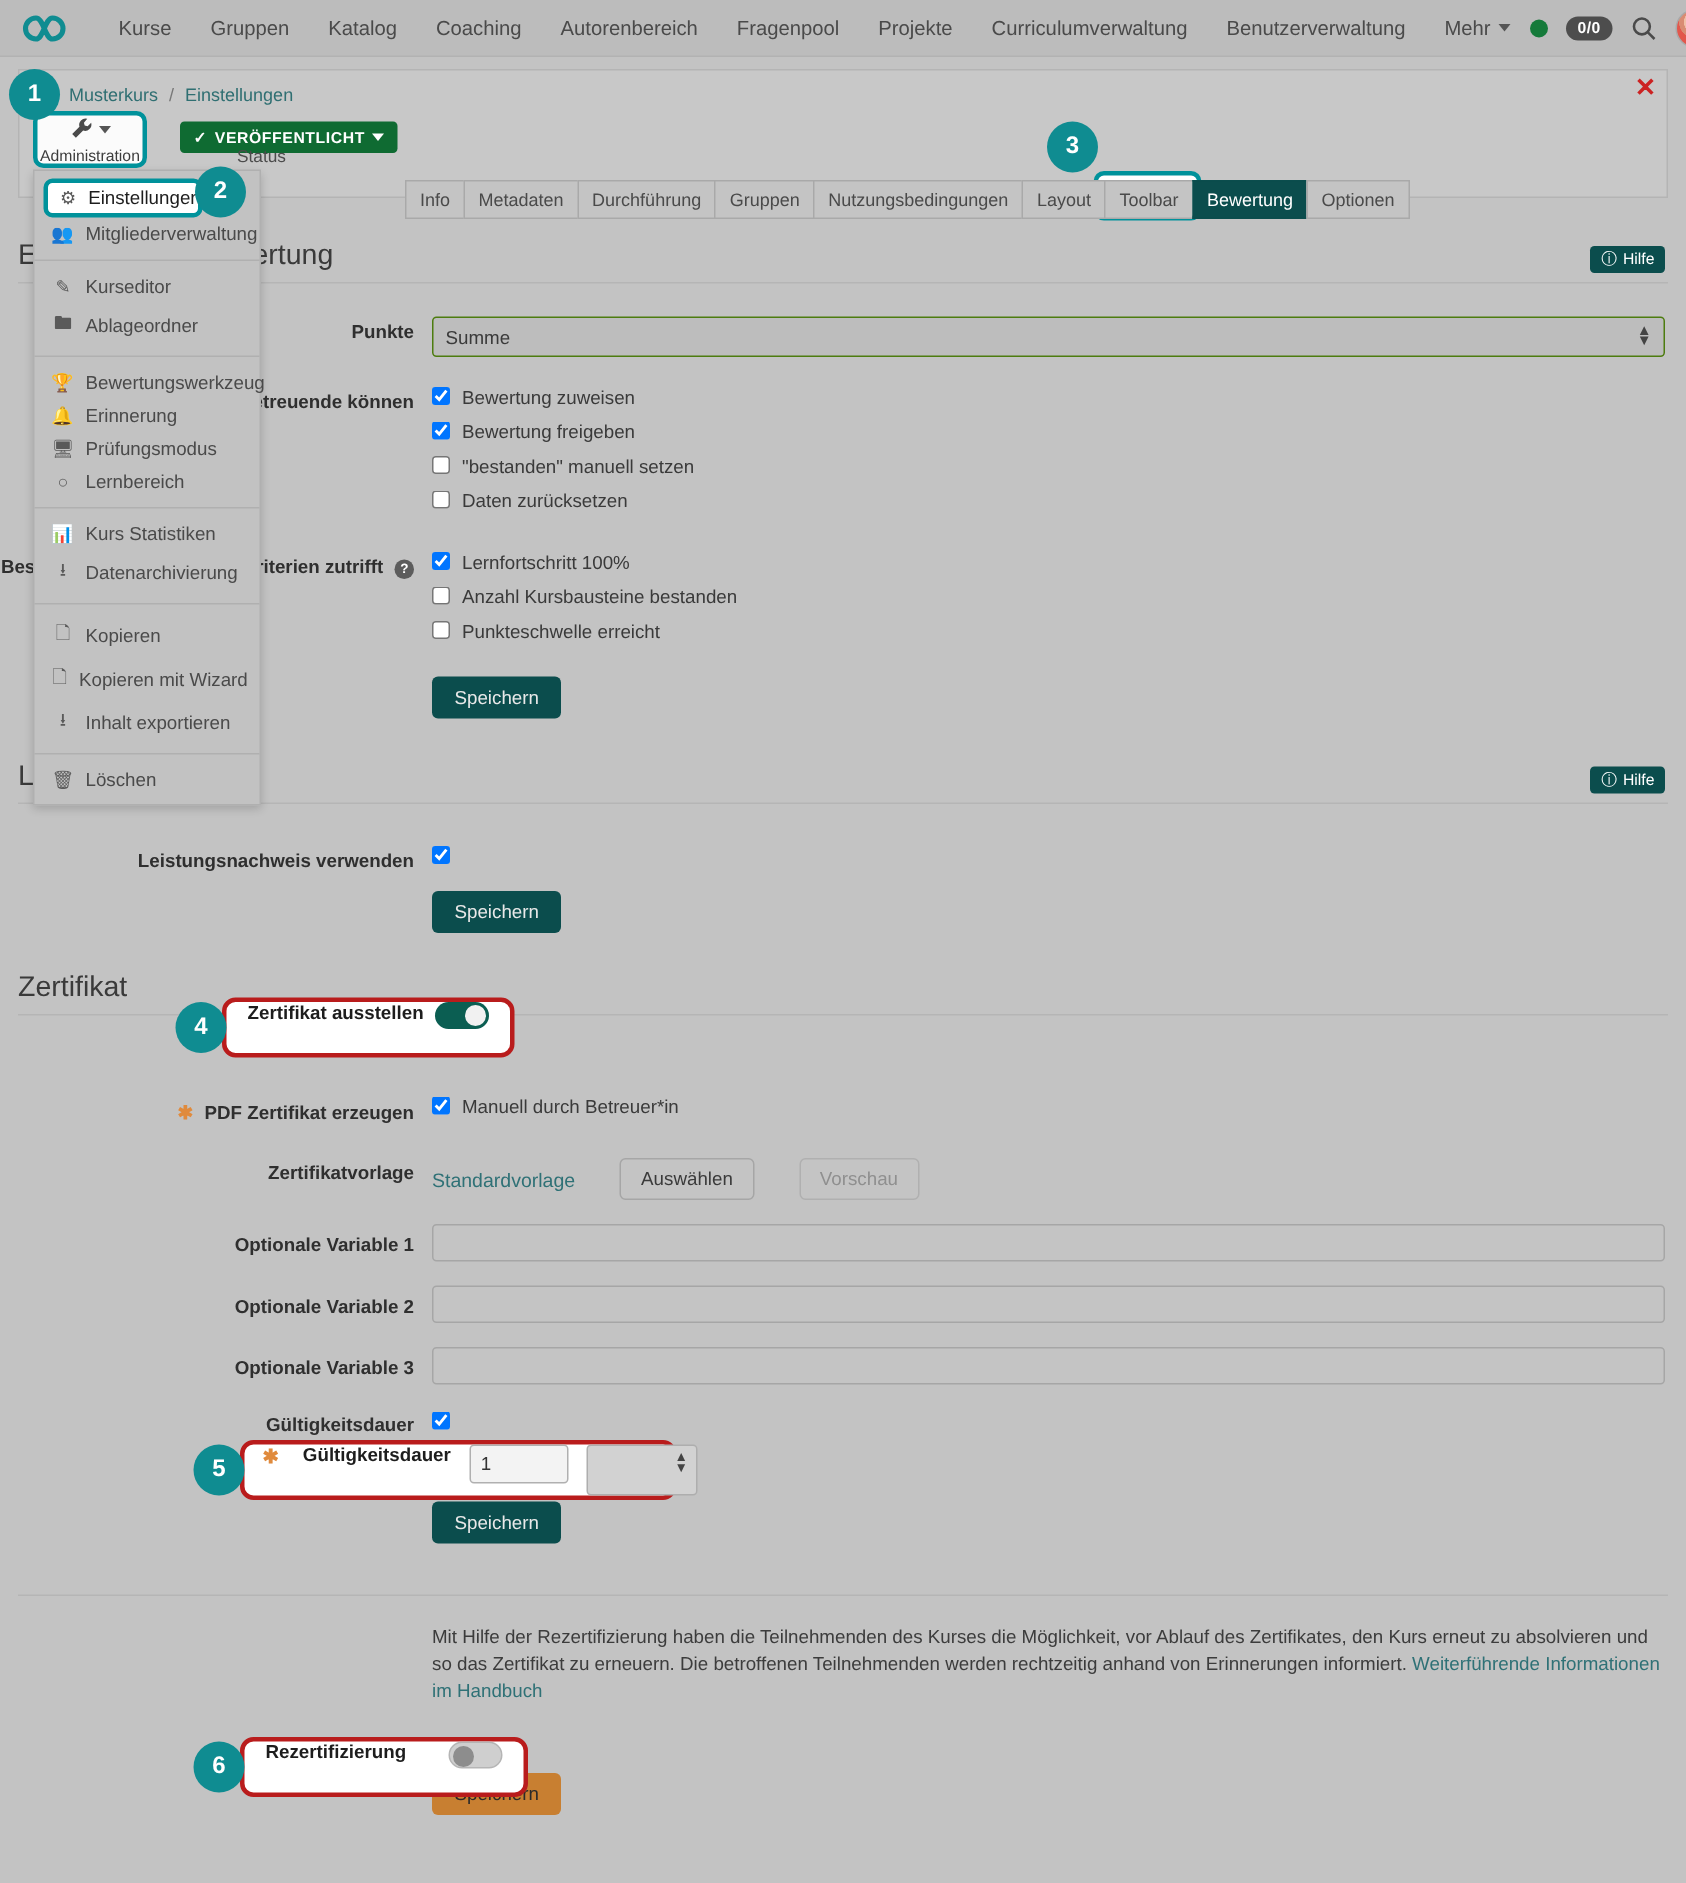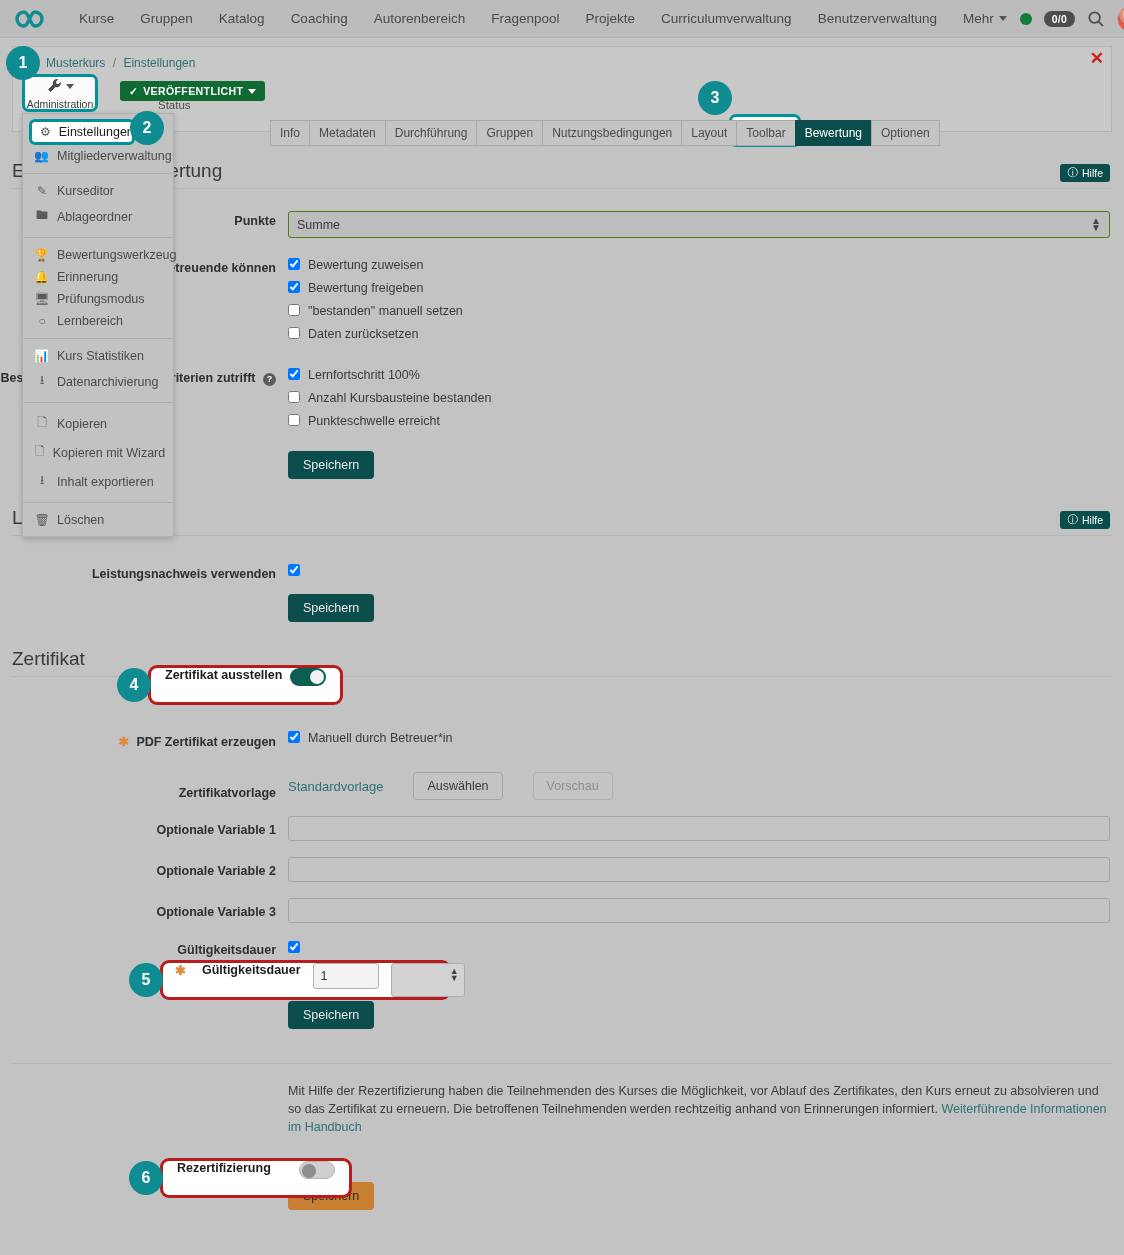--- a/index.html
+++ b/index.html
@@ -417,21 +417,21 @@
       <span>PDF Zertifikat erzeugen</span>
     </div>
     <div class="rowfield">
       <label class="cb-line">
         <input type="checkbox" checked="" style="">
         <span>Manuell durch Betreuer*in</span>
       </label>
     </div>
   </div>
 
-  <div class="row" style="margin-top:18px;align-items:flex-end;">
+  <div class="row" style="margin-top:18px;align-items:flex-start;">
     <div class="rowlabel">Zertifikatvorlage</div>
     <div class="rowfield" style="display:flex;align-items:center;gap:30px;">
       <a class="link" href="#">Standardvorlage</a>
       <button class="btn-plain">Auswählen</button>
       <button class="btn-plain dis">Vorschau</button>
     </div>
   </div>
 
   <div class="row" style="margin-top:16px;align-items:center;">
     <div class="rowlabel">Optionale Variable 1</div>

